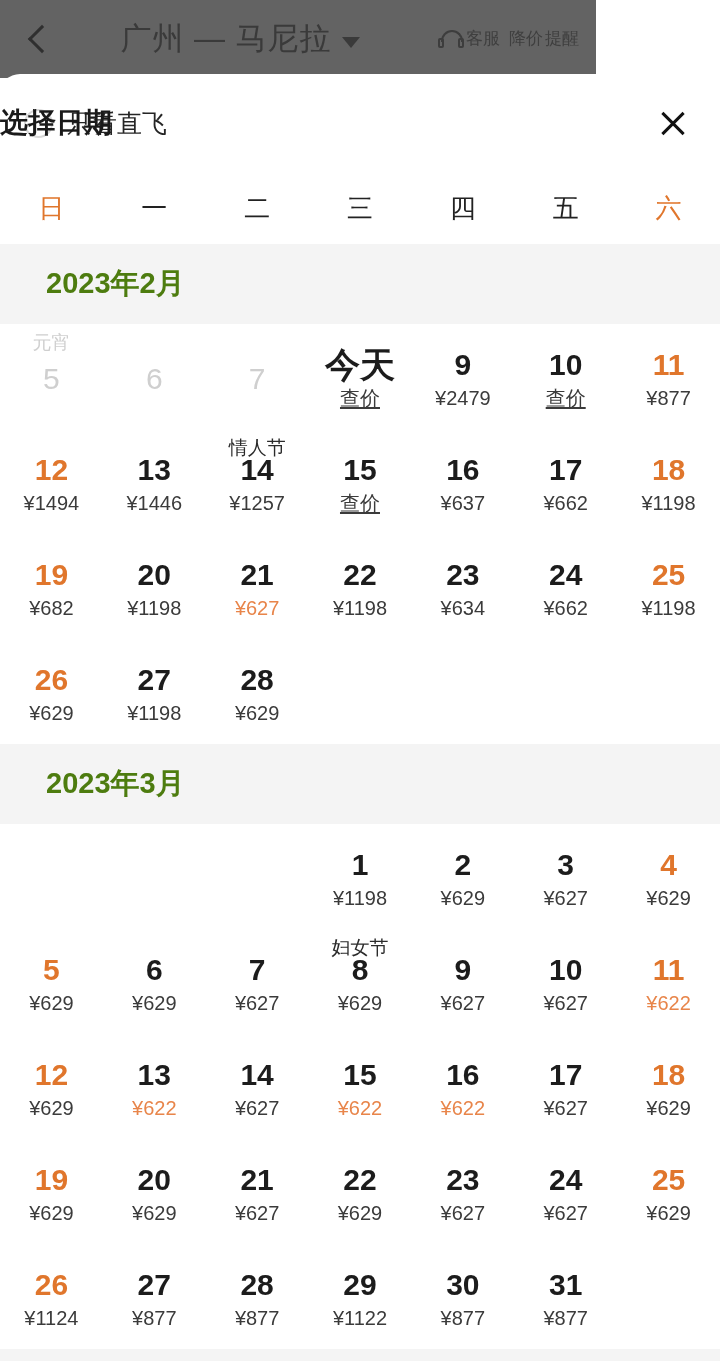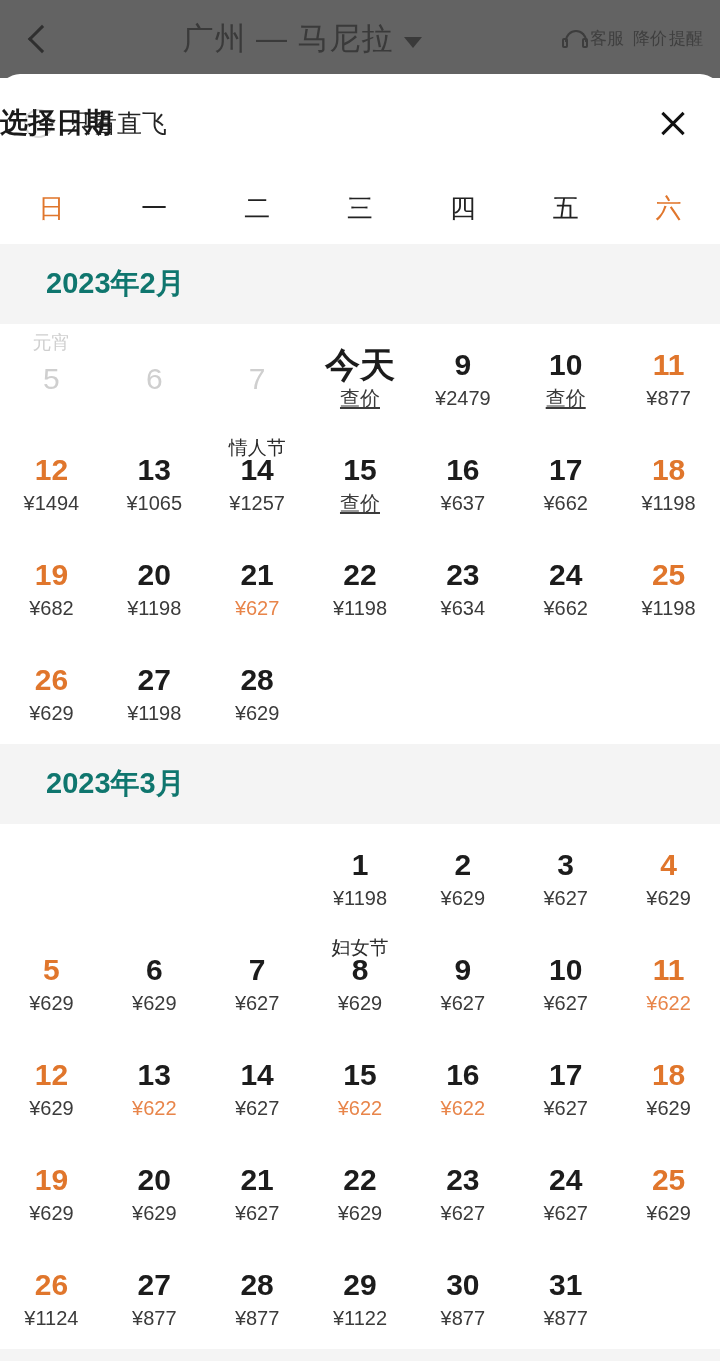--- a/index.html
+++ b/index.html
@@ -12,21 +12,21 @@
     font-family: "Liberation Sans", "DejaVu Sans", sans-serif;
     background: #ffffff;
     overflow: hidden;
     position: relative;
   }
 
   
   .app-header {
     position: absolute;
     top: 0; left: 0;
-    width: 720px;
+    width: 596px;
     height: 78px;
     background: #636363;
     display: flex;
     align-items: center;
     box-sizing: border-box;
     padding: 0 16px;
   }
   .back-btn {
     width: 46px;
     height: 56px;
@@ -197,21 +197,21 @@
     background: #f4f4f4;
     height: 80px;
     display: flex;
     align-items: center;
     padding-left: 46px;
     box-sizing: border-box;
   }
   .month-band-label {
     font-size: 29px;
     font-weight: bold;
-    color: #0f766e;
+    color: #4d7c0f;
   }
 
   
   .weeks {
     background: #ffffff;
   }
   .week-row {
     display: grid;
     grid-template-columns: repeat(7, 1fr);
   }
@@ -341,21 +341,21 @@
             <span class="day-price">¥877</span>
           </div>
         </div>
         <div class="week-row">
           <div class="day-cell">
             <span class="day-num weekend">12</span>
             <span class="day-price">¥1494</span>
           </div>
           <div class="day-cell">
             <span class="day-num">13</span>
-            <span class="day-price">¥1065</span>
+            <span class="day-price">¥1446</span>
           </div>
           <div class="day-cell">
             <span class="fest-label">情人节</span>
             <span class="day-num">14</span>
             <span class="day-price">¥1257</span>
           </div>
           <div class="day-cell">
             <span class="day-num">15</span>
             <span class="day-price check">查价</span>
           </div>

